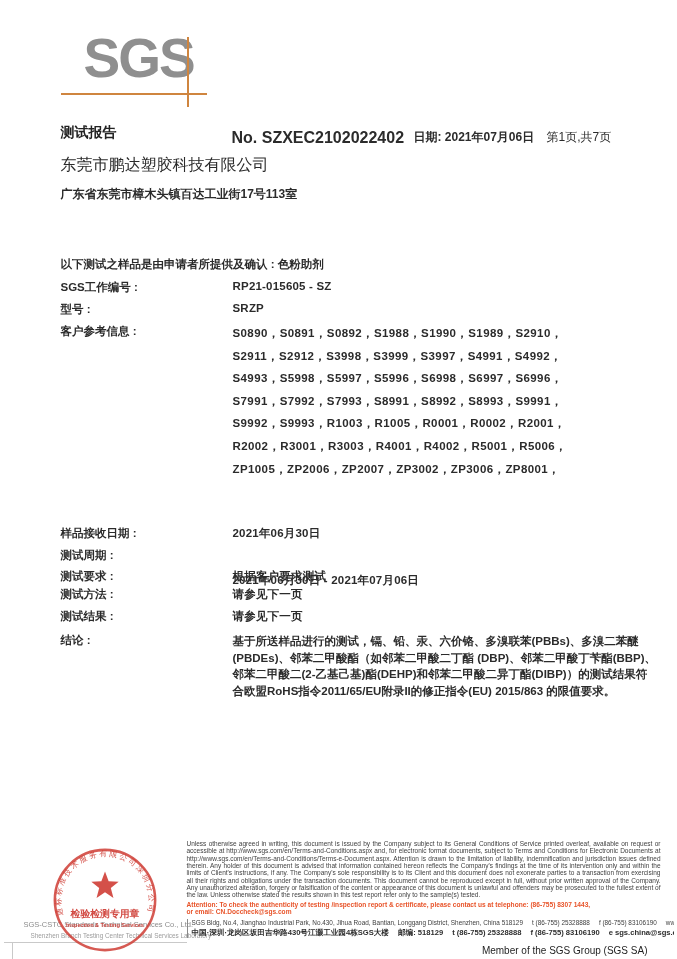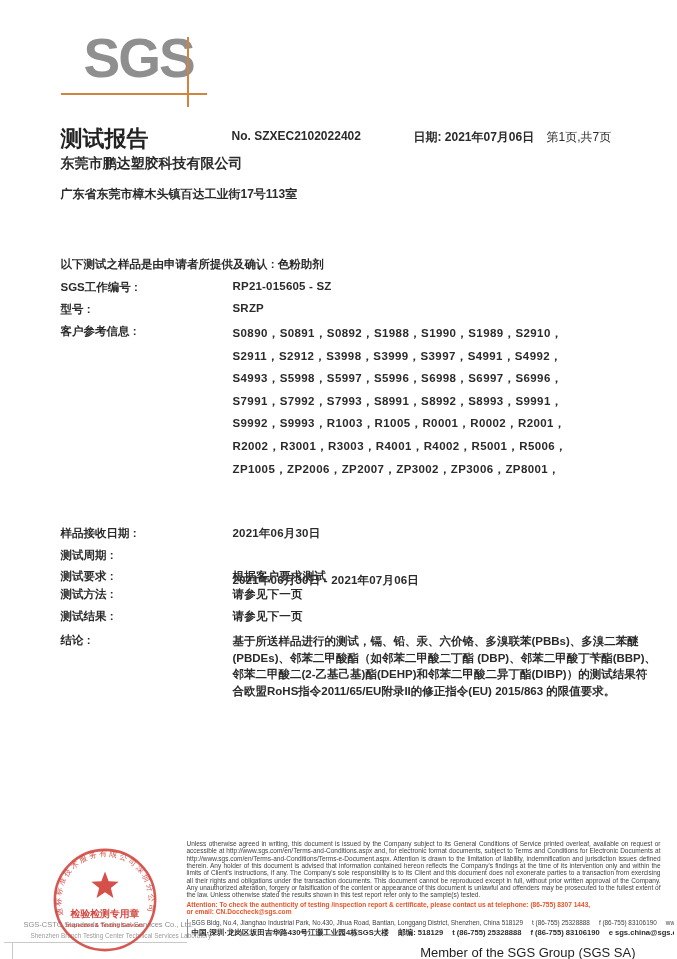--- a/index.html
+++ b/index.html
@@ -6,42 +6,42 @@
   .page{
     position:relative;width:670px;height:959px;background:#ffffff;overflow:hidden;
     font-family:"Liberation Sans",sans-serif;color:#2b2b2b;margin:5px auto;
   }
   .abs{position:absolute;}
   
   .logo-text{left:80px;top:26px;font-size:55px;font-weight:bold;color:#8f8f8f;letter-spacing:-2px;line-height:1;}
   .logo-hline{left:57px;top:88px;width:146px;height:2px;background:#cf853f;}
   .logo-vline{left:183px;top:32px;width:2px;height:70px;background:#cf853f;}
   
-  .doc-title{left:57px;top:119px;font-size:22px;font-weight:bold;color:#222;}
-  .report-no{left:228px;top:124px;font-size:12px;font-weight:bold;}
+  .doc-title{left:57px;top:119px;font-size:14px;font-weight:bold;color:#222;}
+  .report-no{left:228px;top:124px;font-size:16px;font-weight:bold;}
   .hdr-date{left:410px;top:124px;font-size:12px;font-weight:bold;}
   .hdr-page{left:543px;top:124px;font-size:12px;font-weight:normal;}
   
-  .co-name{left:57px;top:150px;font-size:14px;font-weight:700;}
+  .co-name{left:57px;top:150px;font-size:16px;font-weight:400;}
   .co-addr{left:57px;top:181px;font-size:12px;font-weight:700;}
   
   .intro{left:57px;top:252px;font-size:11.5px;font-weight:600;}
   .flabel{left:57px;font-size:11.5px;font-weight:700;}
   .fvalue{left:229px;font-size:11.5px;font-weight:600;letter-spacing:.2px;}
   .codes div{line-height:22.6px;white-space:nowrap;letter-spacing:.4px;}
   .conclusion{width:426px;line-height:16.6px;letter-spacing:0;}
   
   .footer-right{left:183px;top:835px;width:474px;}
   .legal{font-size:6.5px;line-height:7.35px;text-align:justify;color:#3e3e3e;}
   .attn{font-size:6.6px;line-height:7.6px;font-weight:bold;color:#e8542a;margin-top:2px;}
   .addr-block{border-left:1px solid #8a8a8a;padding-left:4px;margin-top:3px;}
   .addr-row{font-size:6.4px;line-height:8.5px;color:#3e3e3e;white-space:nowrap;}
   .addr-row span{margin-right:9px;}
   .addr-row.cn{font-size:7.6px;line-height:11px;font-weight:600;color:#2e2e2e;}
-  .member{right:38px;top:940px;font-size:13px;color:#1f1f1f;}
+  .member{right:26px;top:940px;font-size:10px;color:#1f1f1f;}
   .foot-co1{left:20px;top:915px;font-size:7.5px;color:#8c8c8c;white-space:nowrap;}
   .foot-co2{left:27px;top:927px;font-size:6.4px;color:#9c9c9c;white-space:nowrap;}
   .bottom-hline{left:0;top:937px;width:183px;height:1px;background:#c9c9c9;}
   .bottom-vline{left:8px;top:937px;width:1px;height:22px;background:#c9c9c9;}
   .stamp{left:42px;top:836px;}
 </style>
 </head>
 <body>
 
 <div class="page">

